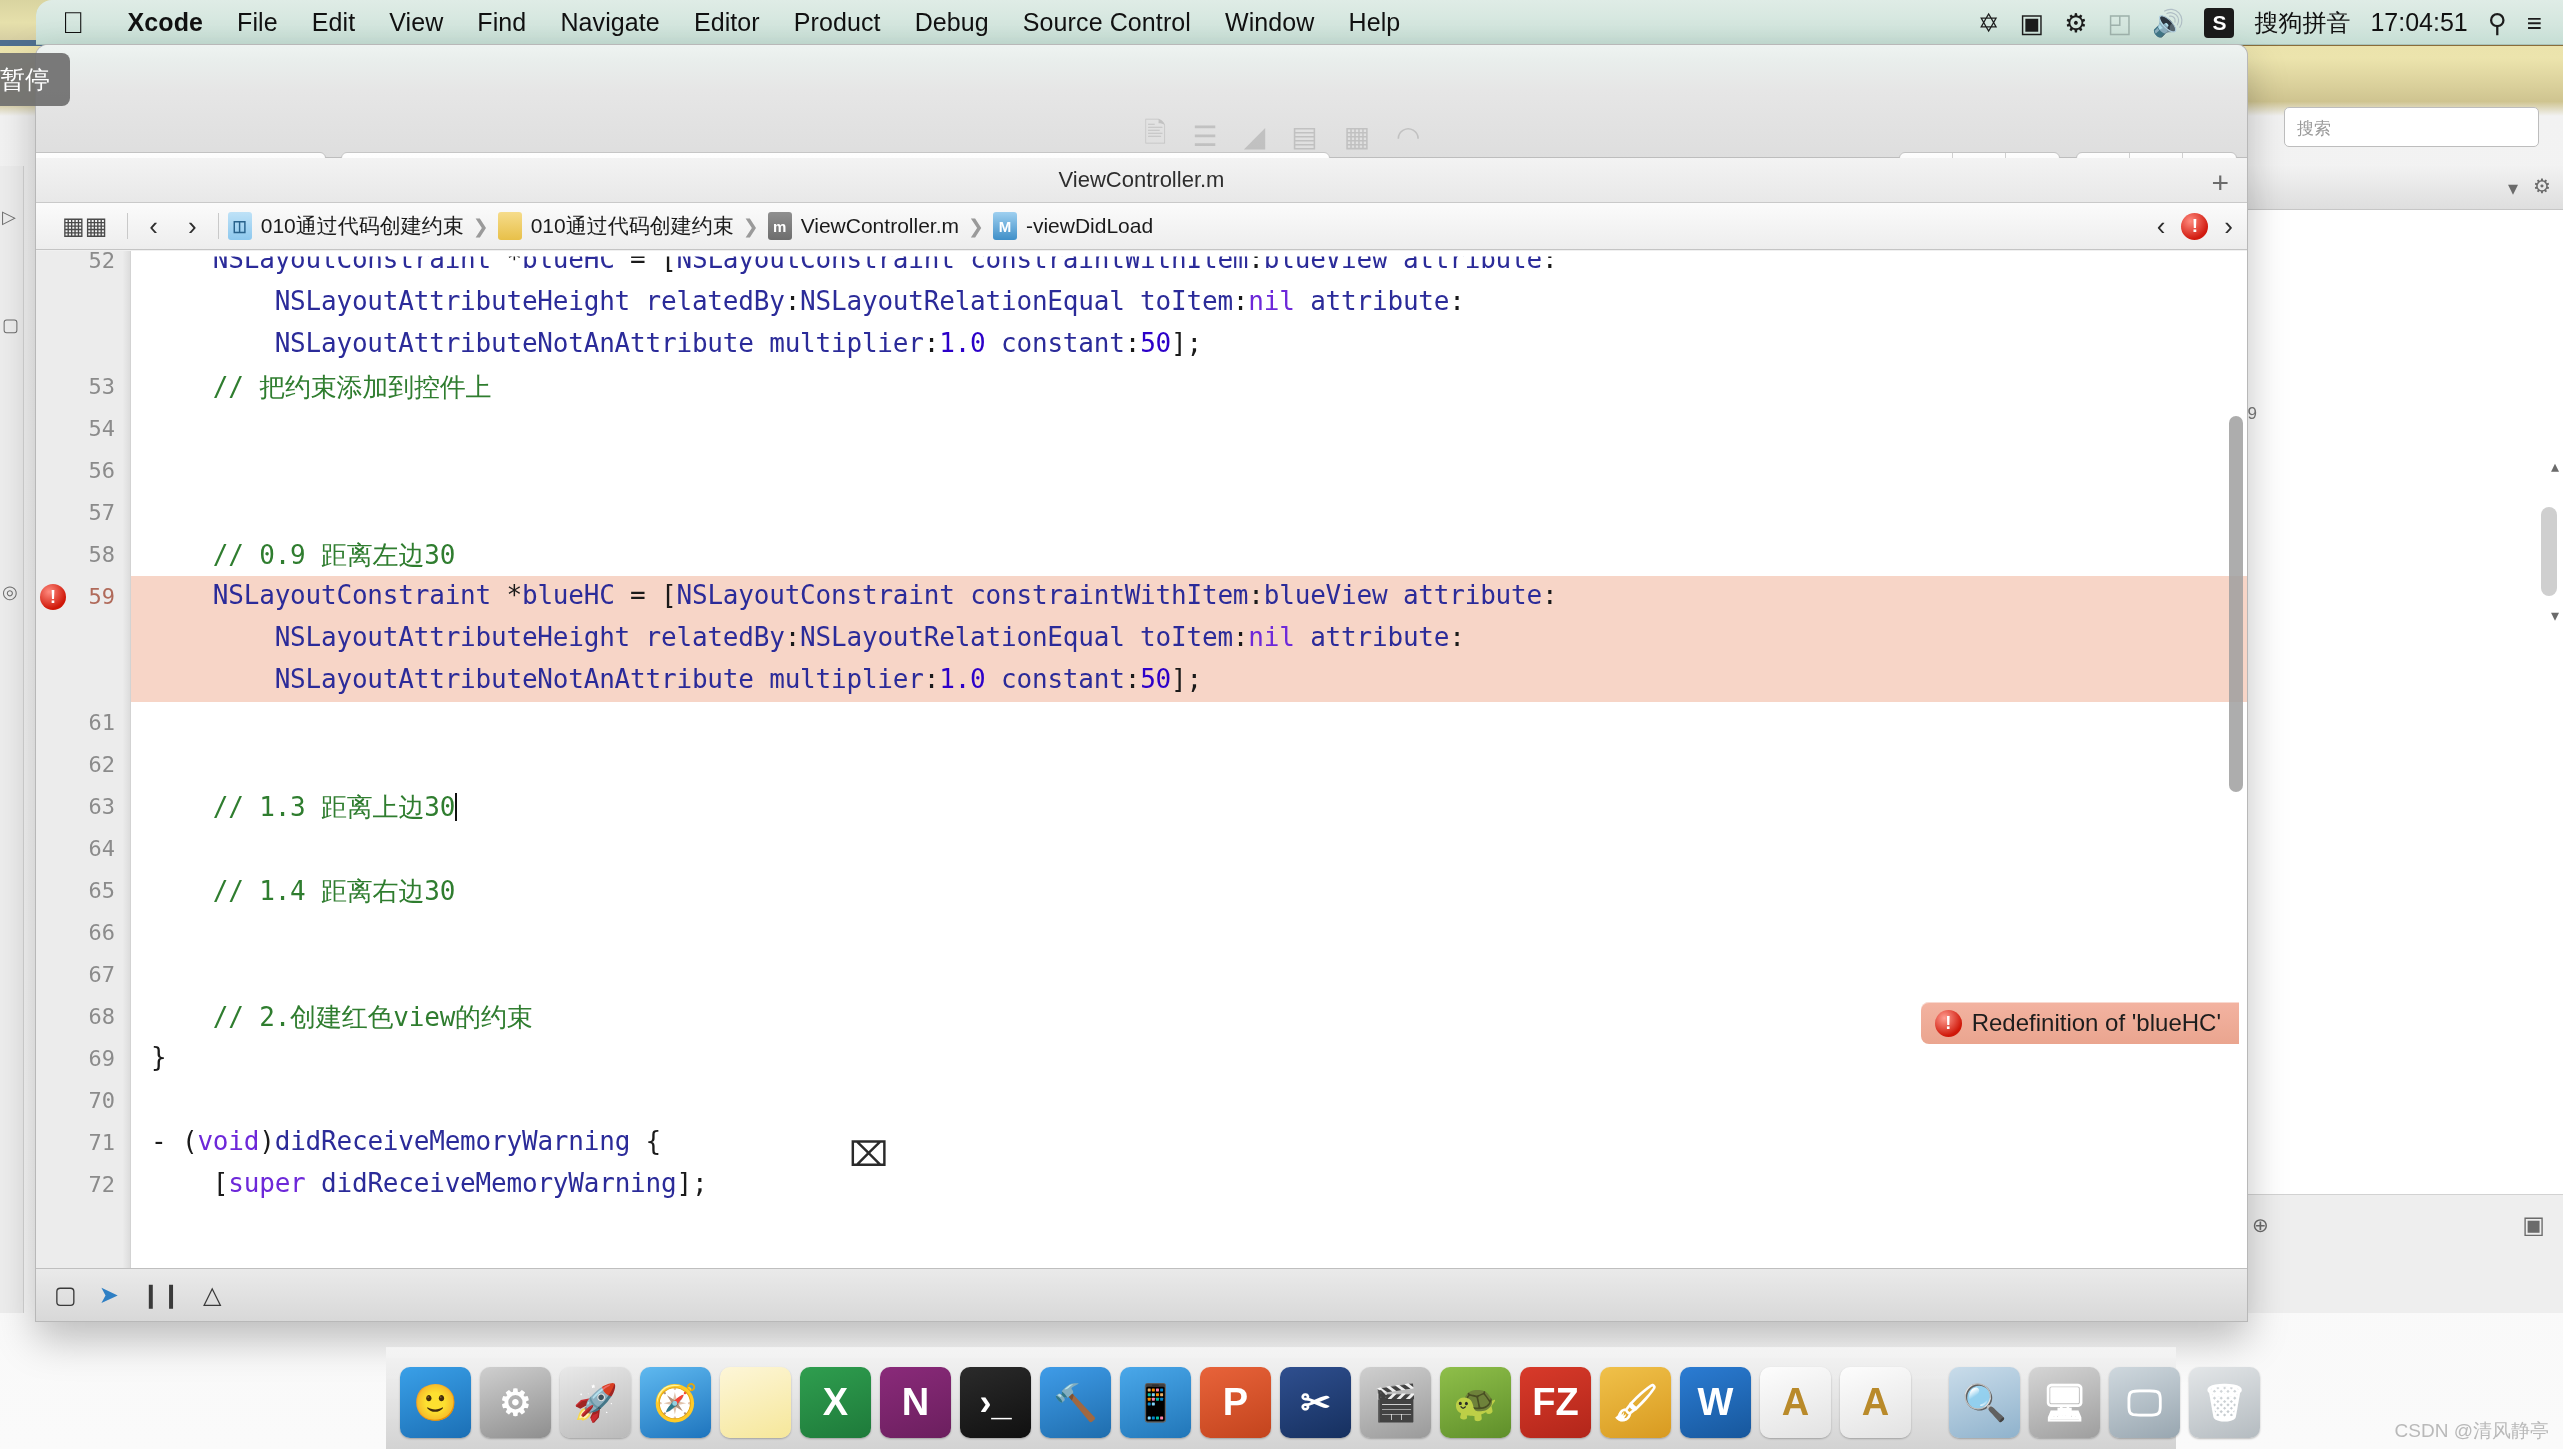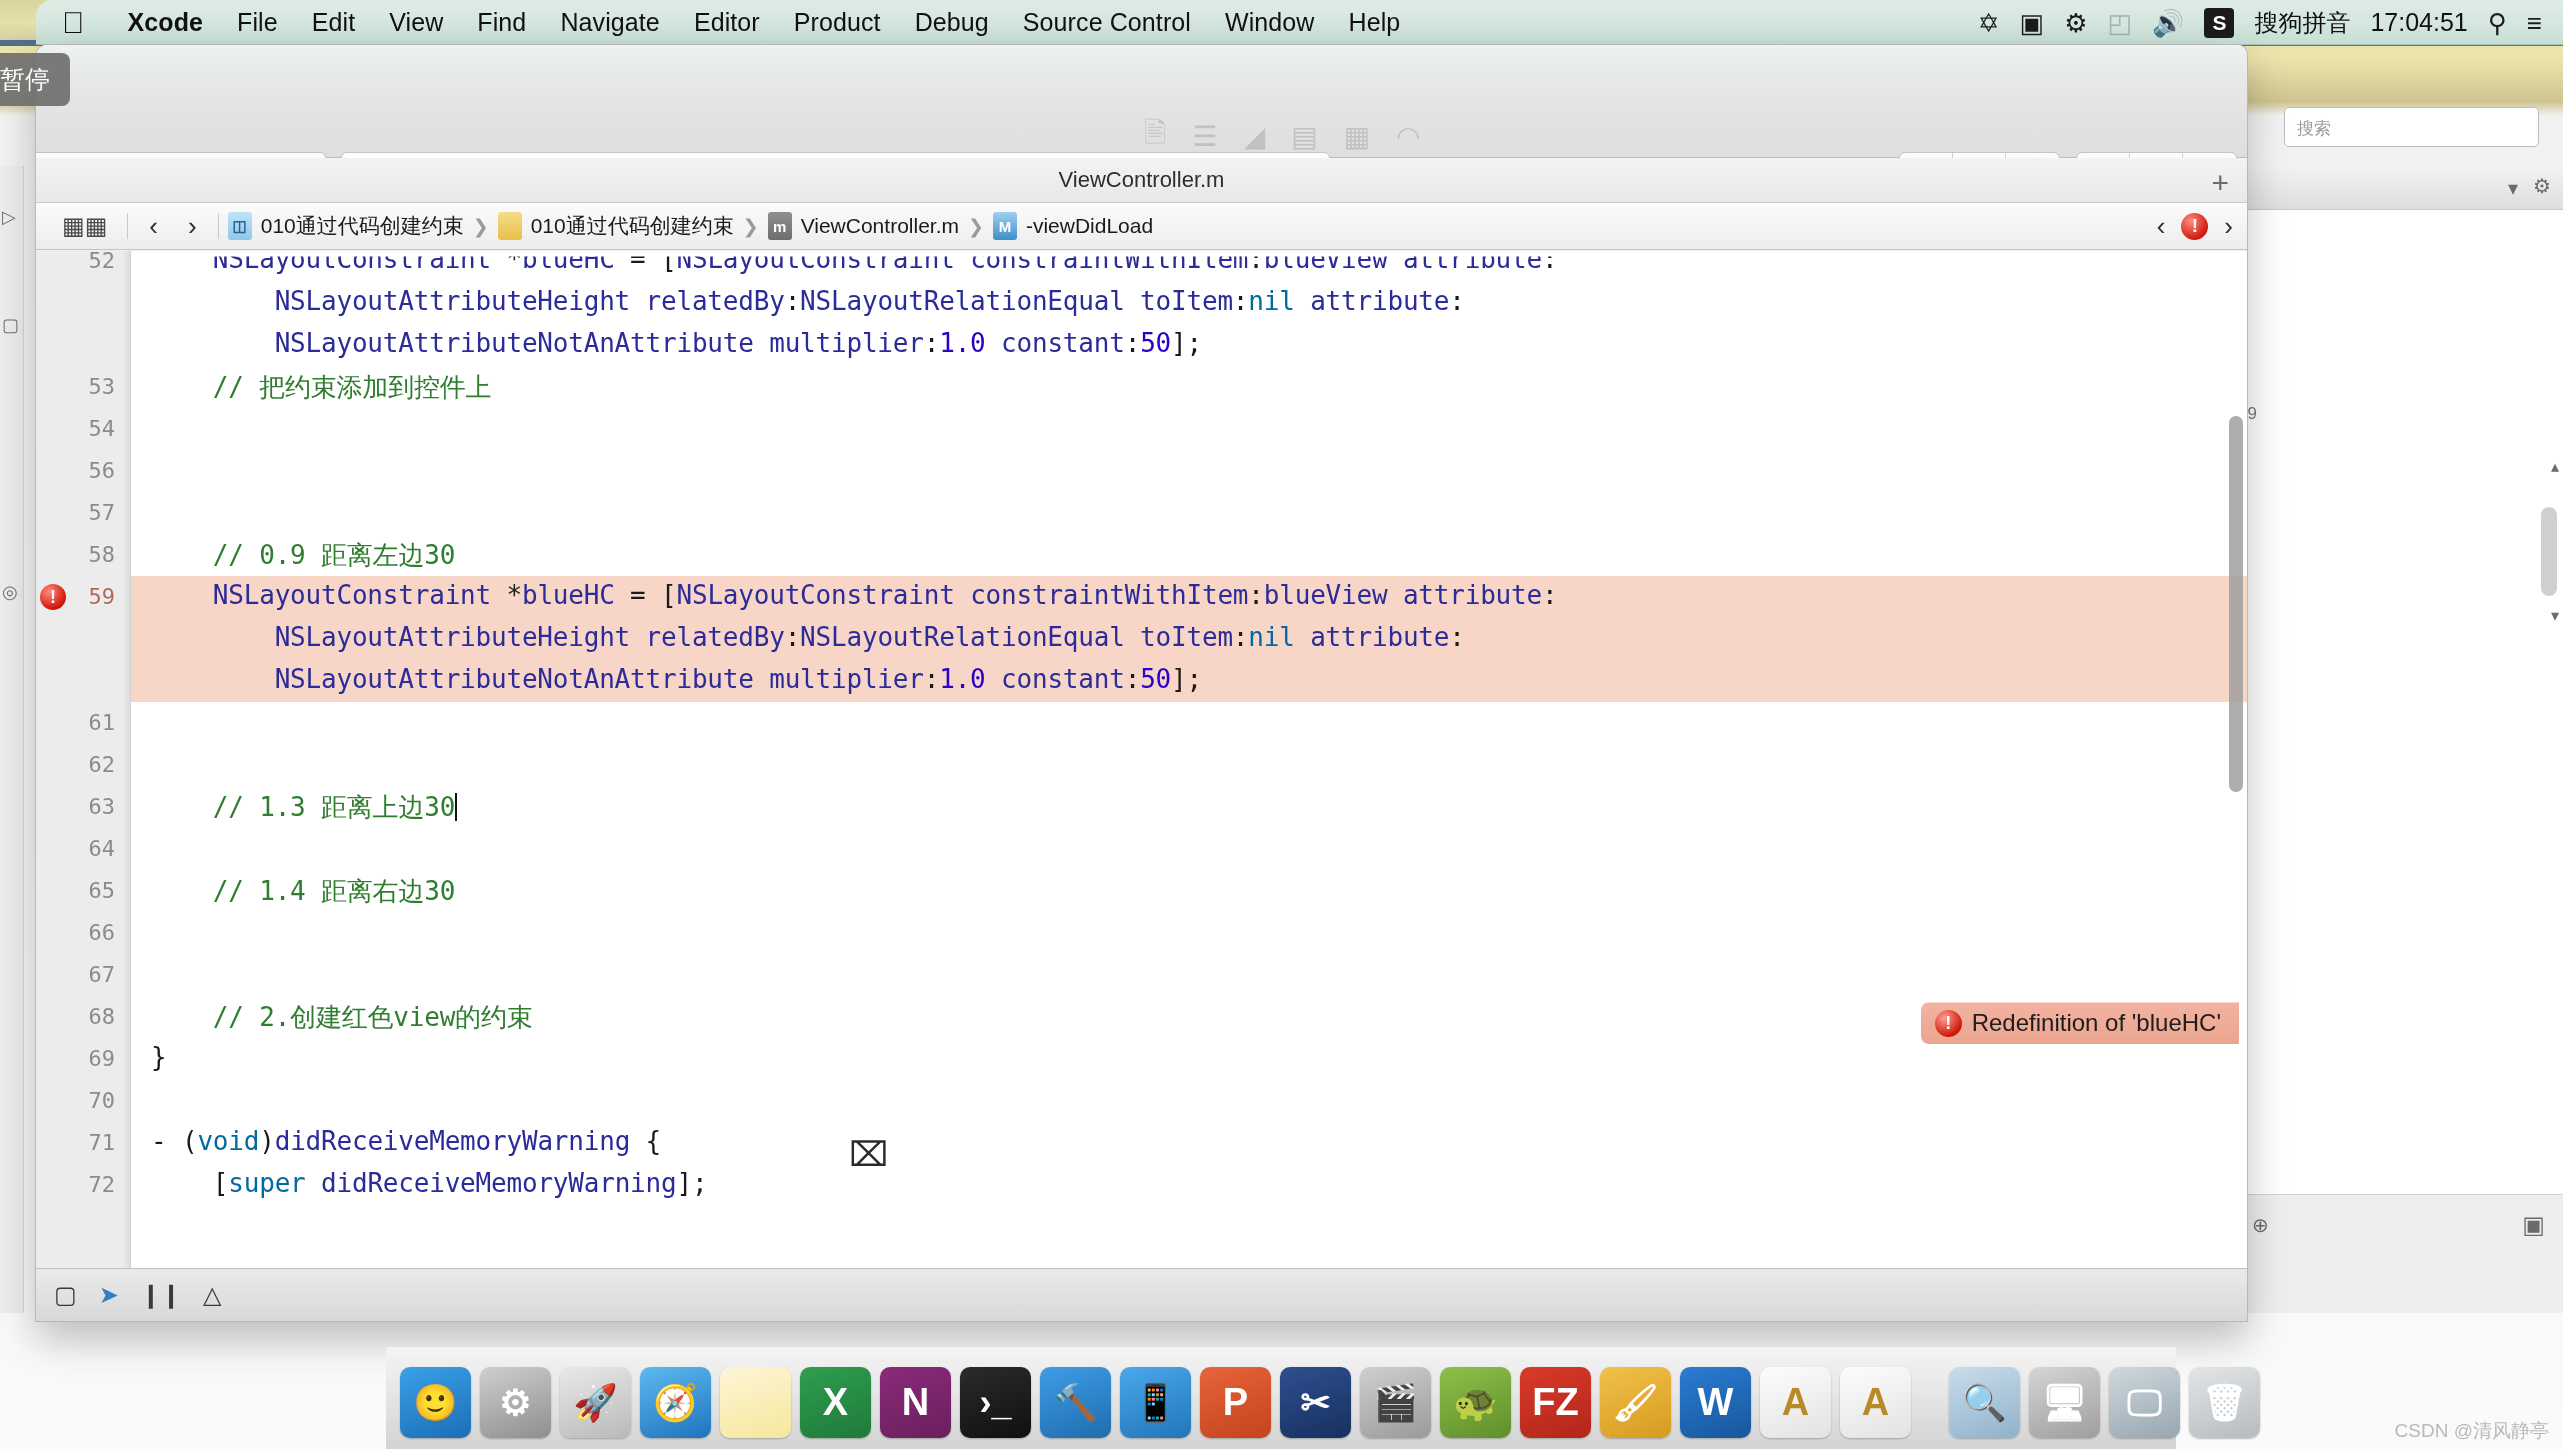--- a/index.html
+++ b/index.html
@@ -215,21 +215,21 @@
   }
   .row.err { background: #f7d5c7; }
   .row .errmark {
     position:absolute; left: -91px; top: 8px;
     width: 26px; height:26px; border-radius:50%;
     background: radial-gradient(circle at 35% 30%, #ff8b7f, #cf1708 70%);
     color:#fff; font-weight:bold; font-size:18px;
     display:flex;align-items:center;justify-content:center;
   }
   .tok-type { color:#7b2fa0; }
-  .tok-kw { color:#0369a1; }
+  .tok-kw { color:#6d28d9; }
   .tok-comment { color: #2f7d2f; }
   .tok-num { color:#2c00c9; }
   .tok-id { color:#2b2b99; }
 
   .err-badge {
     position:absolute; right: 8px; top: 744px;
     background: linear-gradient(180deg,#f3b3a1,#eaa58f);
     border-radius: 8px 0 0 8px;
     display:flex; align-items:center; gap:10px;
     padding: 7px 18px 7px 14px;

